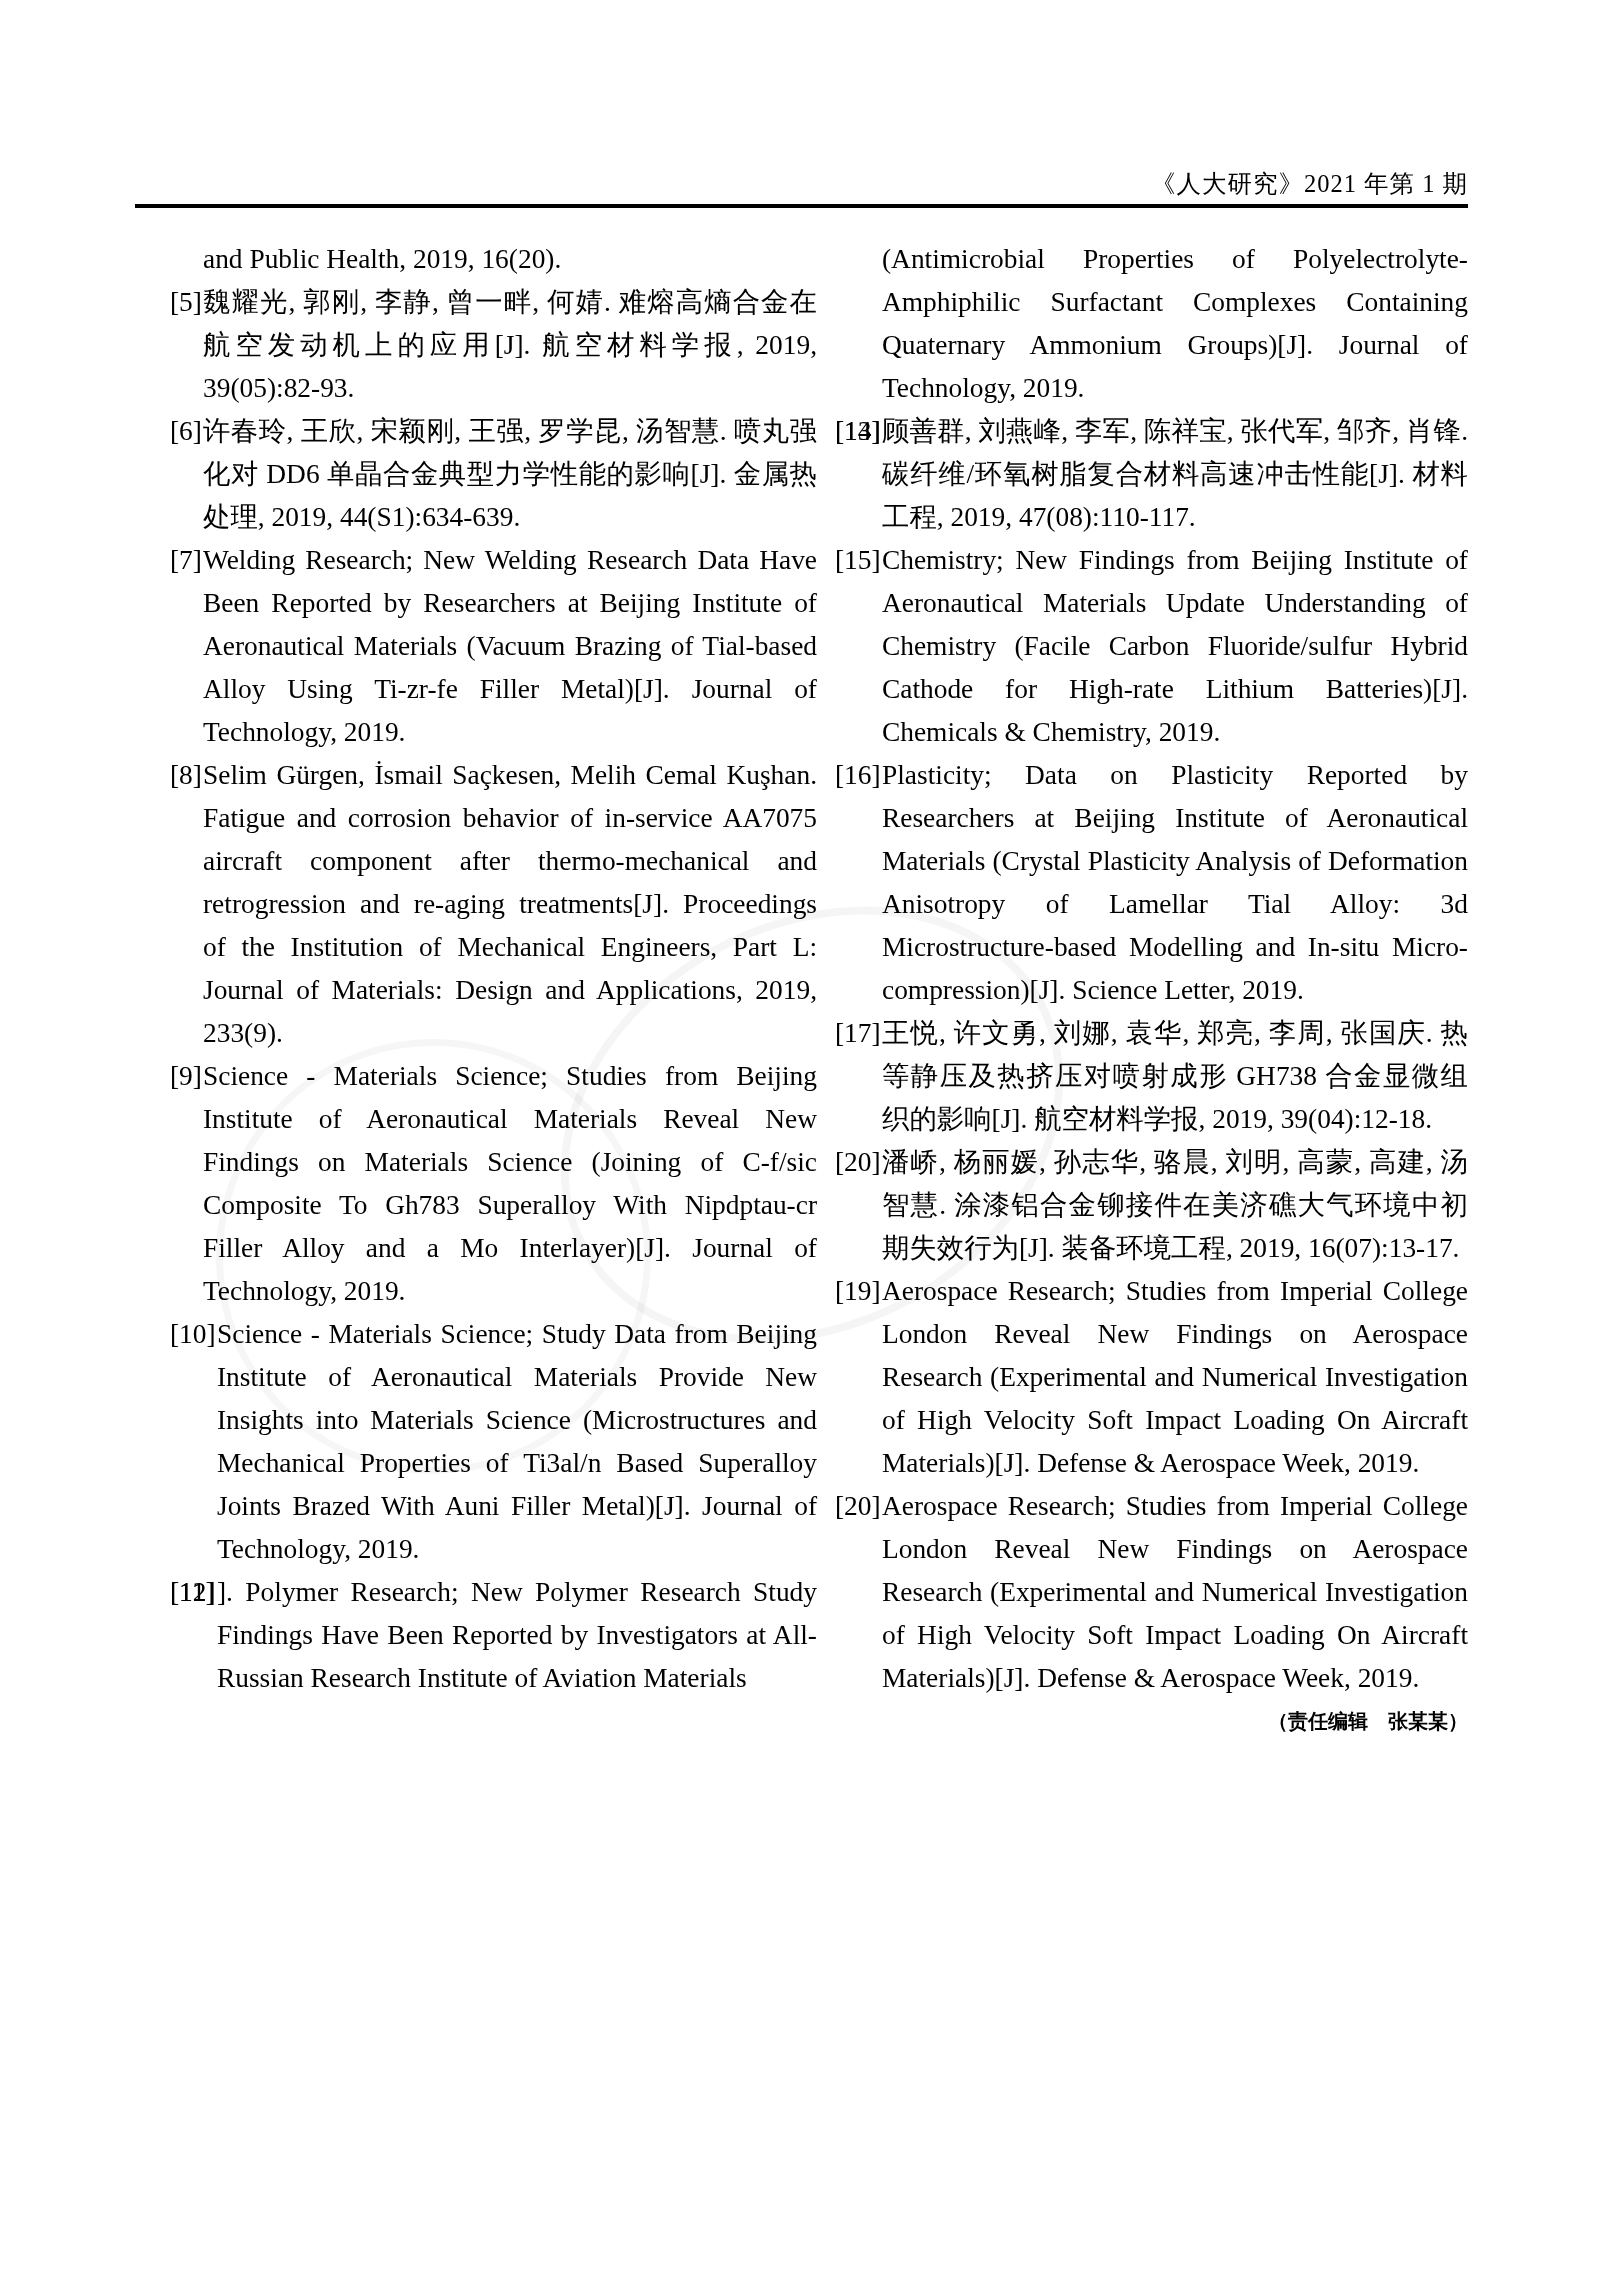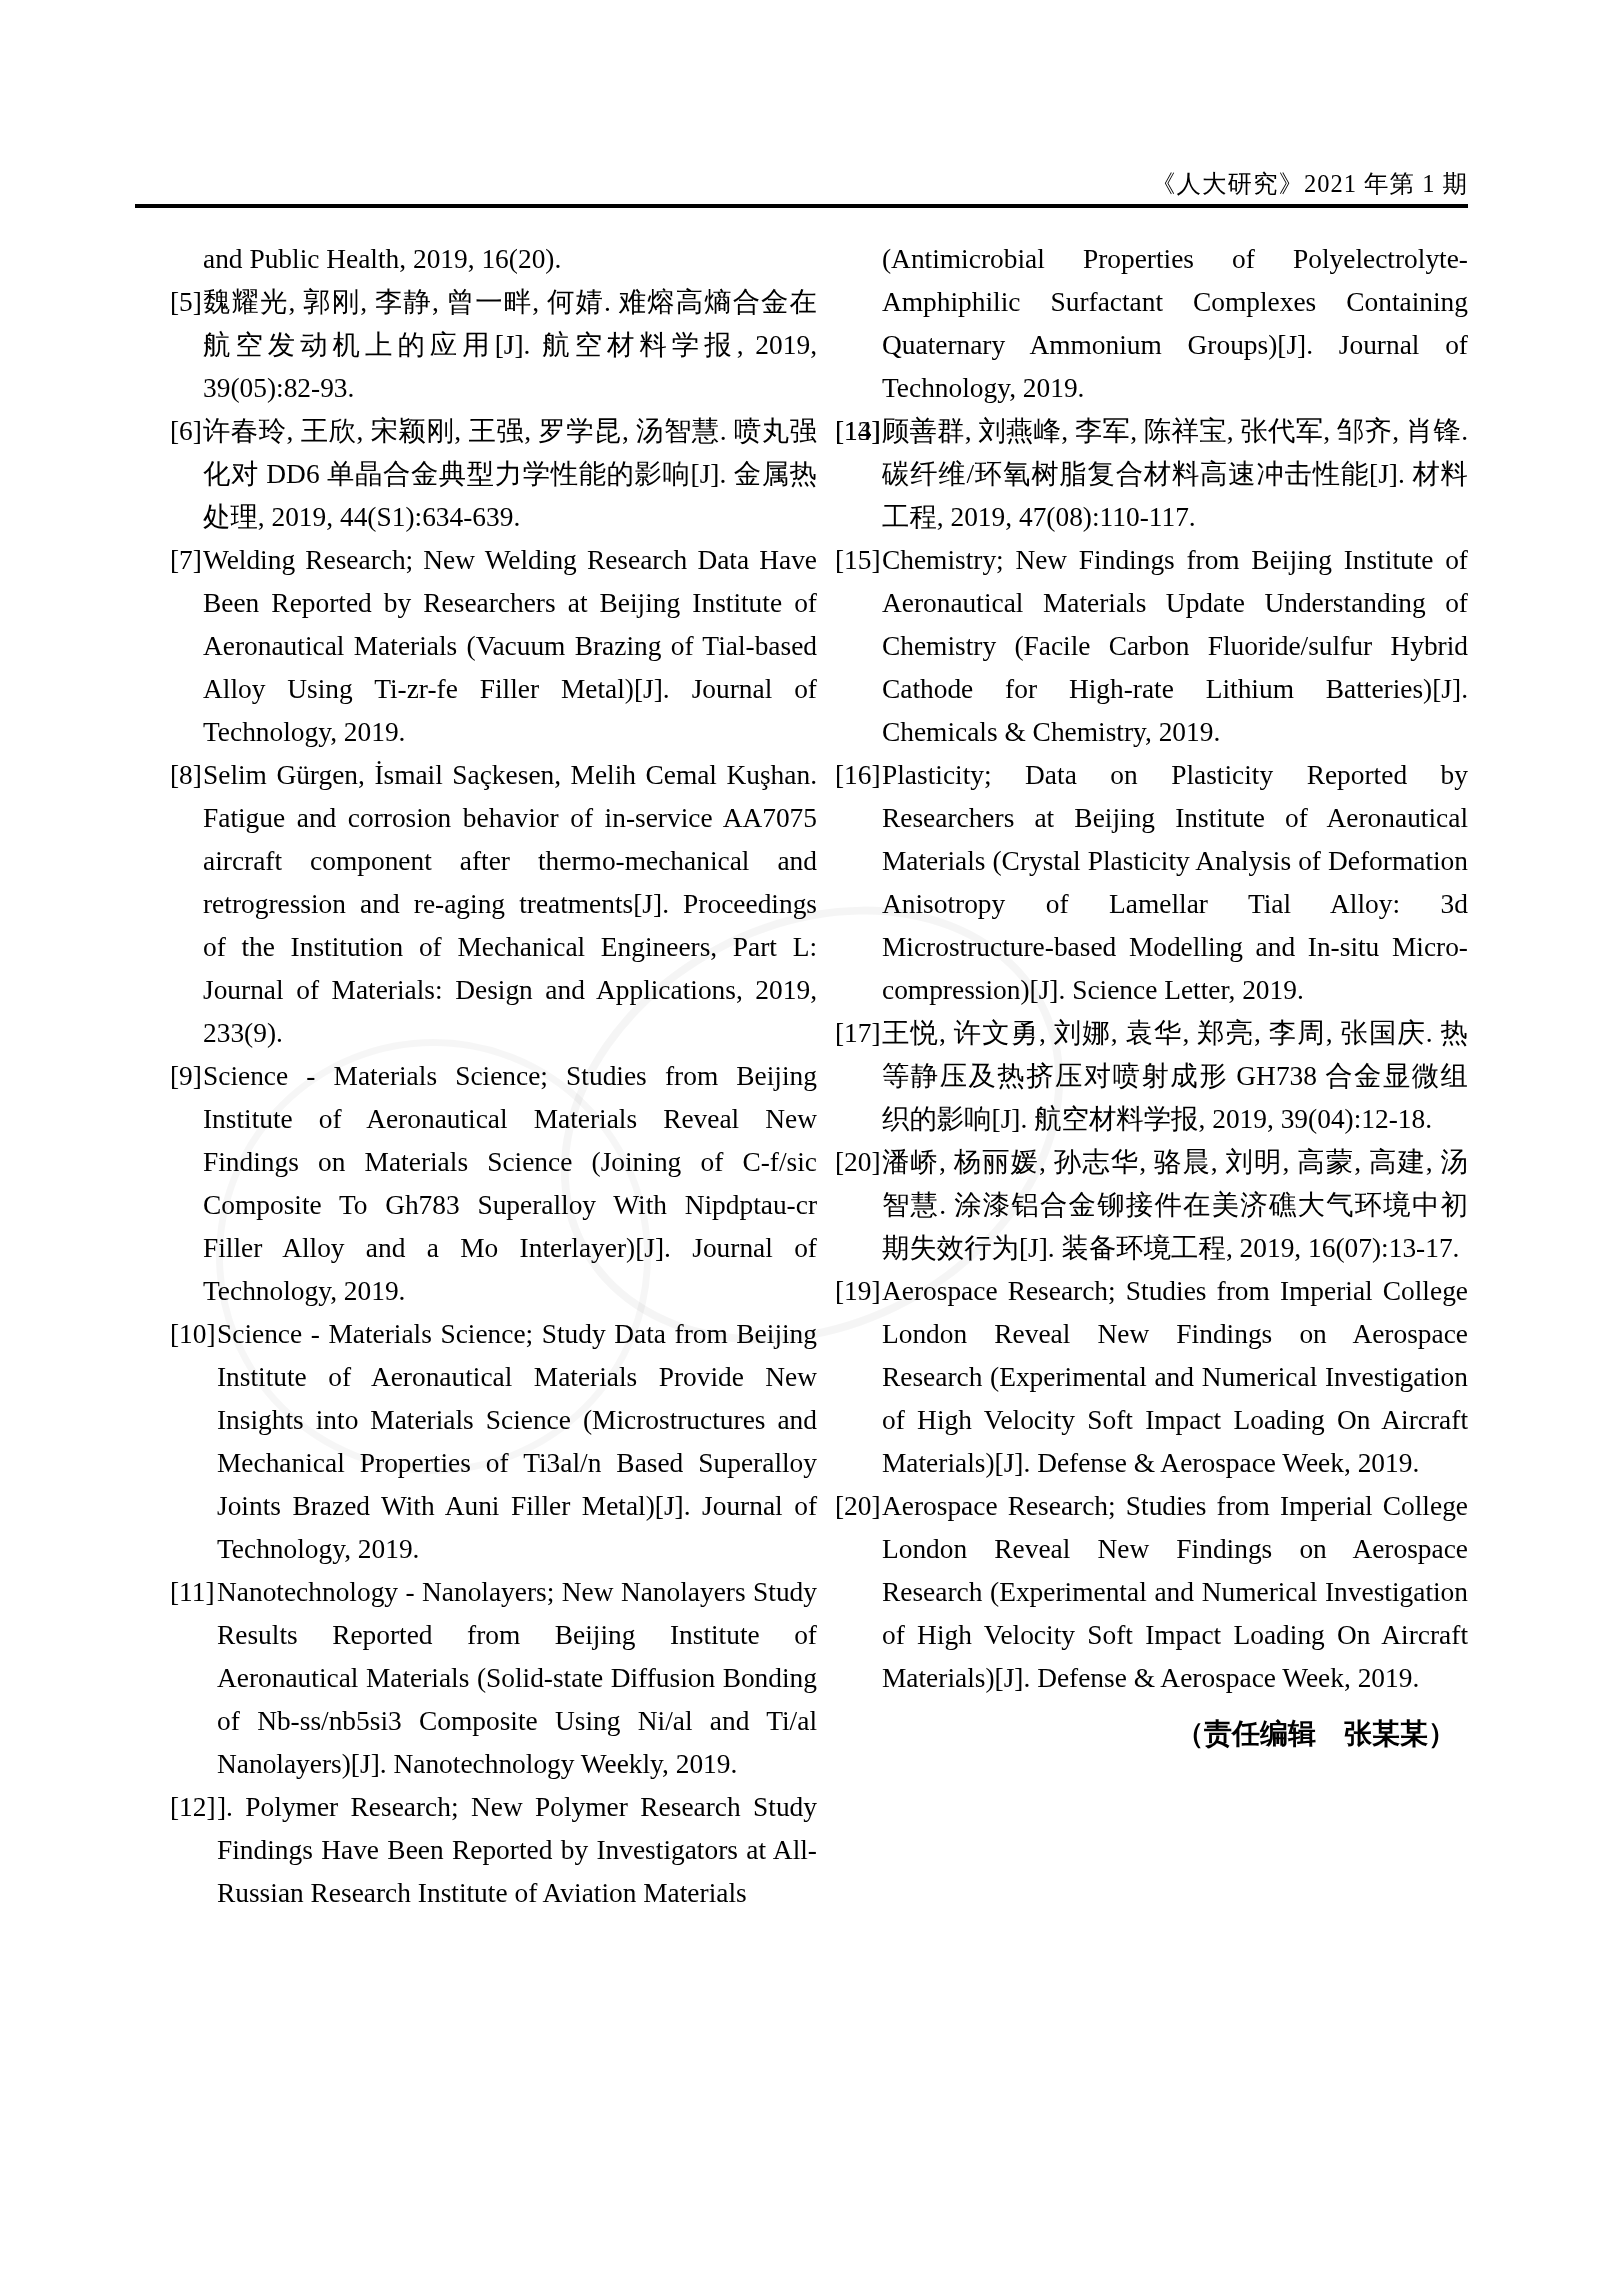--- a/index.html
+++ b/index.html
@@ -32,24 +32,24 @@
     text-align:justify;
     text-align-last:left;
   }
   .col-left{left:138px;width:647px;margin-left:32px;}
   .col-right{left:835px;width:633px;}
   .ref{margin:0;position:relative;}
   .indent-s{padding-left:33px;}
   .indent-d{padding-left:47px;}
   .lbl{position:absolute;left:0;top:0;}
   .editor{
-    margin:12px;
+    margin:0;
     font-family:"Liberation Sans","DejaVu Sans",sans-serif;
     font-weight:bold;
-    font-size:28px;
+    font-size:20px;
     text-align:center;
     text-align-last:right;
   }
   .pagenum{
     position:absolute;
     top:2115px;left:1453px;
     font-size:26.5px;
   }
   .watermark{
     position:absolute;
@@ -78,21 +78,21 @@
   <div class="watermark wm2"></div>
 
   <div class="col col-left">
     <p class="ref indent-s"><span class="lbl"></span><span>and Public Health, 2019, 16(20).</span></p>
     <p class="ref indent-s"><span class="lbl">[5]</span><span>魏耀光, 郭刚, 李静, 曾一畔, 何婧. 难熔高熵合金在航空发动机上的应用[J]. 航空材料学报, 2019, 39(05):82-93.</span></p>
     <p class="ref indent-s"><span class="lbl">[6]</span><span>许春玲, 王欣, 宋颖刚, 王强, 罗学昆, 汤智慧. 喷丸强化对 DD6 单晶合金典型力学性能的影响[J]. 金属热处理, 2019, 44(S1):634-639.</span></p>
     <p class="ref indent-s"><span class="lbl">[7]</span><span>Welding Research; New Welding Research Data Have Been Reported by Researchers at Beijing Institute of Aeronautical Materials (Vacuum Brazing of Tial-based Alloy Using Ti-zr-fe Filler Metal)[J]. Journal of Technology, 2019.</span></p>
     <p class="ref indent-s"><span class="lbl">[8]</span><span>Selim Gürgen, İsmail Saçkesen, Melih Cemal Kuşhan. Fatigue and corrosion behavior of in-service AA7075 aircraft component after thermo-mechanical and retrogression and re-aging treatments[J]. Proceedings of the Institution of Mechanical Engineers, Part L: Journal of Materials: Design and Applications, 2019, 233(9).</span></p>
     <p class="ref indent-s"><span class="lbl">[9]</span><span>Science - Materials Science; Studies from Beijing Institute of Aeronautical Materials Reveal New Findings on Materials Science (Joining of C-f/sic Composite To Gh783 Superalloy With Nipdptau-cr Filler Alloy and a Mo Interlayer)[J]. Journal of Technology, 2019.</span></p>
     <p class="ref indent-d"><span class="lbl">[10]</span><span>Science - Materials Science; Study Data from Beijing Institute of Aeronautical Materials Provide New Insights into Materials Science (Microstructures and Mechanical Properties of Ti3al/n Based Superalloy Joints Brazed With Auni Filler Metal)[J]. Journal of Technology, 2019.</span></p>
-    <p class="ref indent-d"><span class="lbl">[11]</span><span>Nanotechnology - Nanolayers; New Nanolayers Study Results Reported from Beijing Institute of Aeronautical Materials (Solid-state Diffusion Bonding of Nb-ss/nb5si3 Composite Using Ni/al and Ti/al Nanolayers)[J]. Nanotechnology Weekly, 2019.</span></p>
+    <p class="ref indent-d"><span class="lbl">[11]</span></p>
     <p class="ref indent-d"><span class="lbl">[12]</span><span>]. Polymer Research; New Polymer Research Study Findings Have Been Reported by Investigators at All-Russian Research Institute of Aviation Materials</span></p>
   </div>
 
   <div class="col col-right">
     <p class="ref indent-d"><span class="lbl"></span><span>(Antimicrobial Properties of Polyelectrolyte-Amphiphilic Surfactant Complexes Containing Quaternary Ammonium Groups)[J]. Journal of Technology, 2019.</span></p>
     <p class="ref indent-d"><span class="lbl">[13]</span></p>
     <p class="ref indent-d"><span class="lbl">[14]</span><span>顾善群, 刘燕峰, 李军, 陈祥宝, 张代军, 邹齐, 肖锋. 碳纤维/环氧树脂复合材料高速冲击性能[J]. 材料工程, 2019, 47(08):110-117.</span></p>
     <p class="ref indent-d"><span class="lbl">[15]</span><span>Chemistry; New Findings from Beijing Institute of Aeronautical Materials Update Understanding of Chemistry (Facile Carbon Fluoride/sulfur Hybrid Cathode for High-rate Lithium Batteries)[J]. Chemicals &amp; Chemistry, 2019.</span></p>
     <p class="ref indent-d"><span class="lbl">[16]</span><span>Plasticity; Data on Plasticity Reported by Researchers at Beijing Institute of Aeronautical Materials (Crystal Plasticity Analysis of Deformation Anisotropy of Lamellar Tial Alloy: 3d Microstructure-based Modelling and In-situ Micro-compression)[J]. Science Letter, 2019.</span></p>
     <p class="ref indent-d"><span class="lbl">[17]</span><span>王悦, 许文勇, 刘娜, 袁华, 郑亮, 李周, 张国庆. 热等静压及热挤压对喷射成形 GH738 合金显微组织的影响[J]. 航空材料学报, 2019, 39(04):12-18.</span></p>

